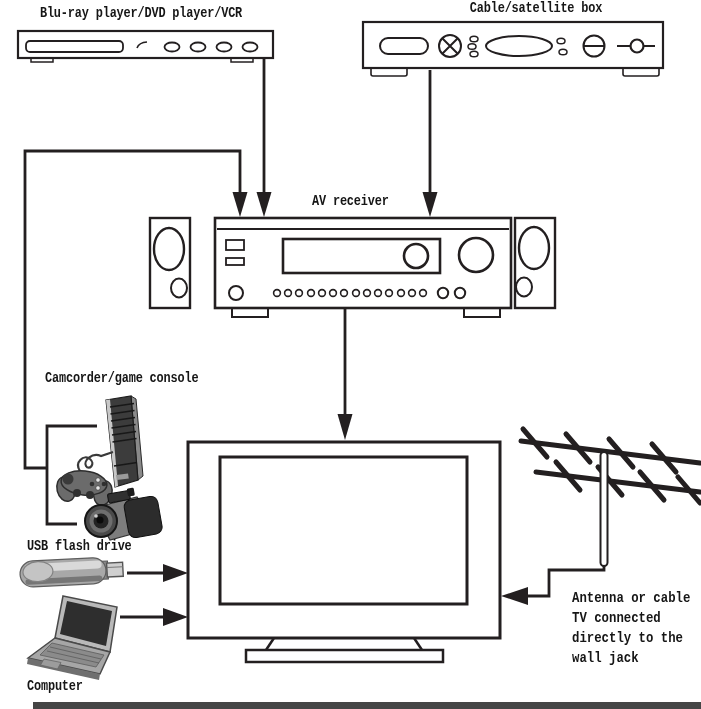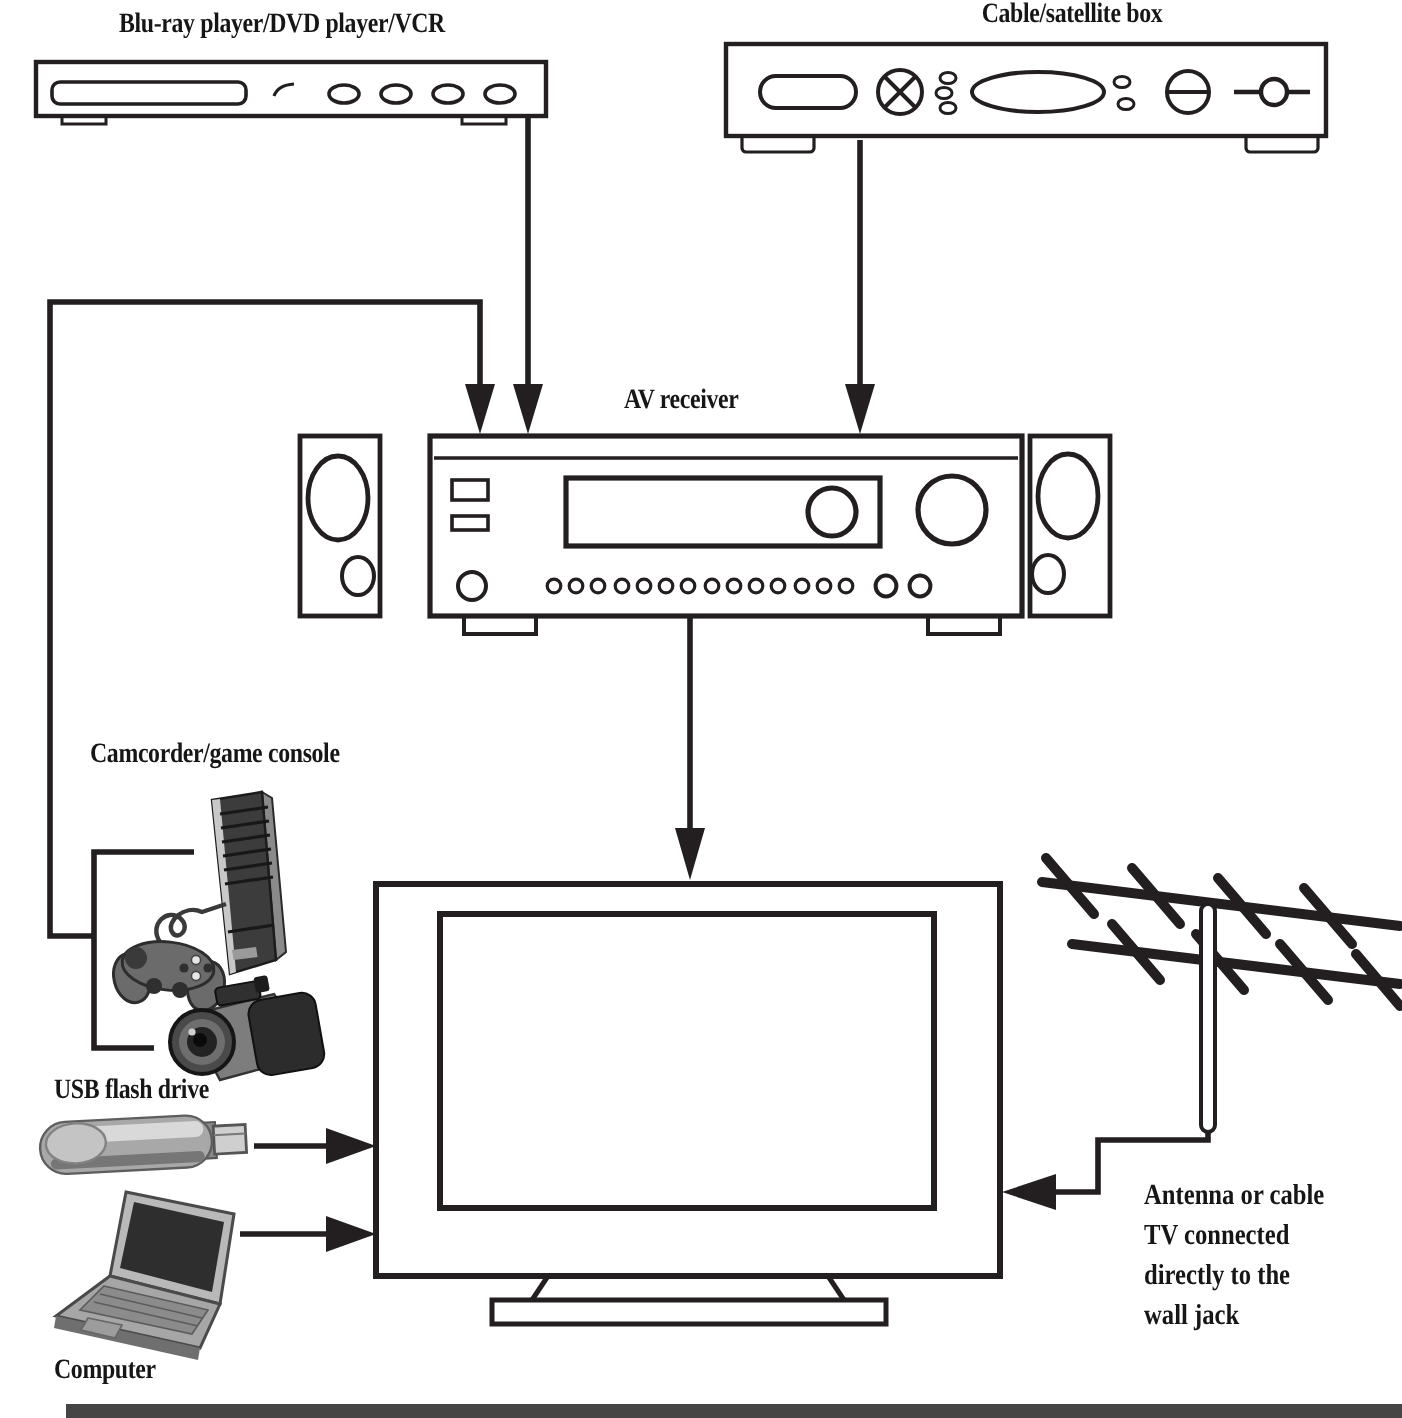--- a/index.html
+++ b/index.html
@@ -1,18 +1,18 @@
 <!DOCTYPE html>
 <html><head>
 <meta charset="utf-8">
 <style>
   html,body{margin:0;padding:0;background:#fff;}
   .canvas{
     position:relative;width:701px;height:709px;background:#fff;overflow:hidden;
-    font-family:Liberation Serif, serif;
+    font-family:Liberation Mono, monospace;
   }
   .canvas svg{position:absolute;left:0;top:0;}
   .label{
     position:absolute;font-weight:700;font-size:14px;color:#161616;
     white-space:nowrap;letter-spacing:-.2px;
     transform:scaleX(.85);transform-origin:0 0;
   }
   .label.center{transform:translateX(-50%) scaleX(.85);transform-origin:center top;}
   .label-block{position:absolute;font-weight:700;font-size:14.5px;color:#161616;line-height:20px;}
   .label-block div{white-space:nowrap;transform:scaleX(.85);transform-origin:0 0;}

